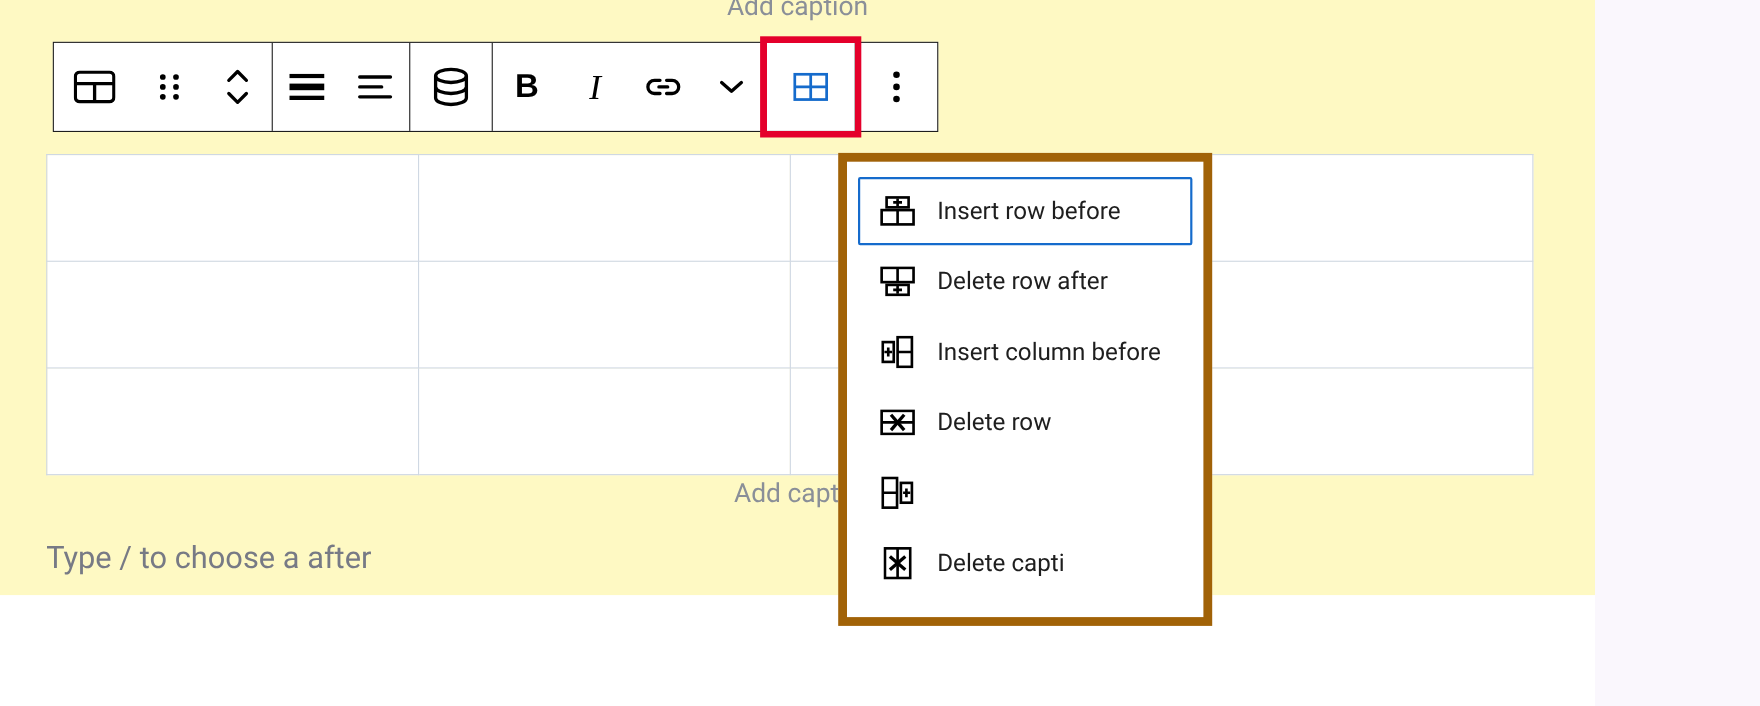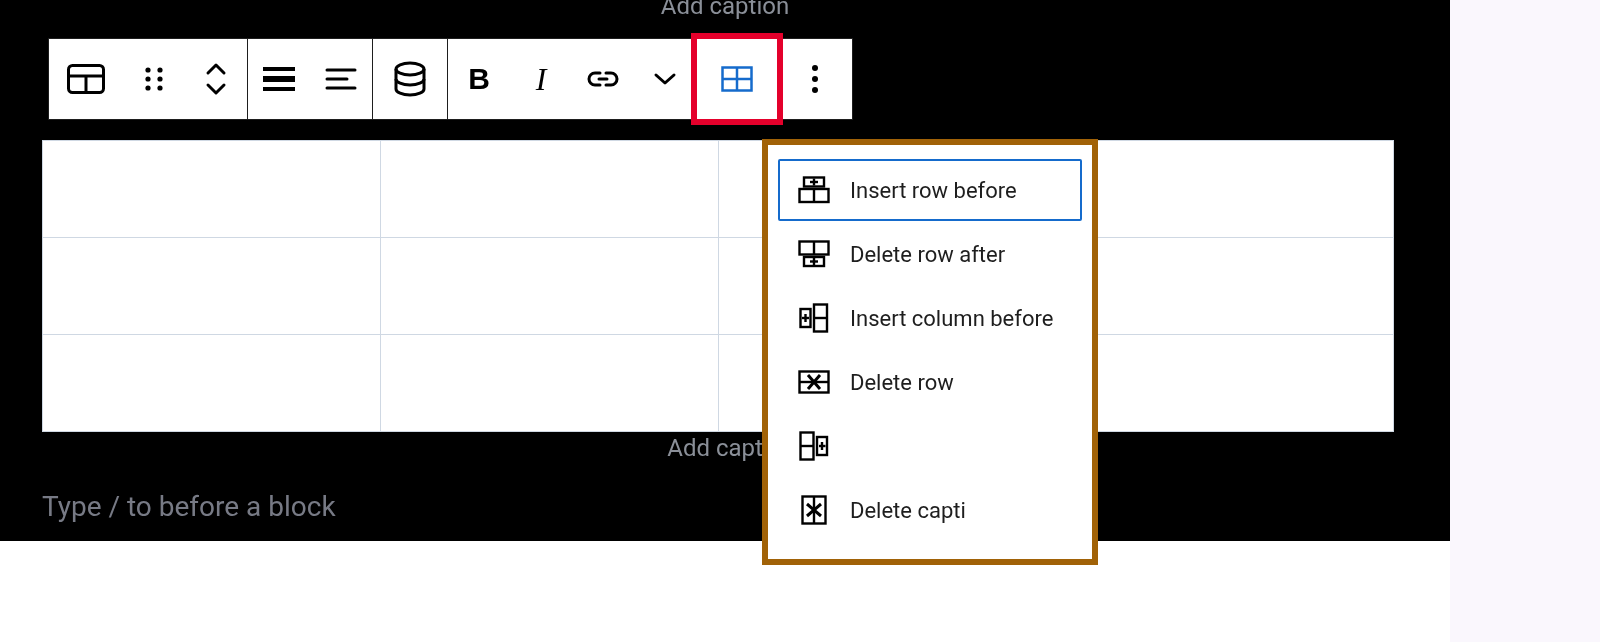--- a/index.html
+++ b/index.html
@@ -9,21 +9,21 @@
     height: 642px;
     font-family: -apple-system, BlinkMacSystemFont, "Segoe UI", Roboto, sans-serif;
     background: #fff;
     color: #1e1e1e;
     overflow: hidden;
   }
   .canvas {
     position: relative;
     width: 1450px;
     height: 541px;
-    background: #000000;
+    background: #fef9c3;
     text-decoration: underline;
   }
   .right-strip {
     position: absolute;
     top: 0;
     right: -150px;
     width: 150px;
     height: 642px;
     background: #faf7fd;
   }
@@ -125,21 +125,21 @@
     color: #777a85;
   }
 
   
   .dropdown-panel {
     position: absolute;
     top: 139px;
     left: 762px;
     width: 324px;
     background: #fff;
-    border: 6px solid #a16207;
+    border: 8px solid #a16207;
     padding: 12px 0 16px 0;
   }
   .menu-item {
     display: flex;
     align-items: center;
     gap: 20px;
     padding: 14px 18px;
     font-size: 22px;
     color: #1e1e1e;
     cursor: pointer;
@@ -305,21 +305,21 @@
             <td></td>
             <td></td>
             <td></td>
             <td></td>
           </tr>
       </tbody>
     </table>
 
     <div class="caption-below">Add capti</div>
 
-    <div class="placeholder-line">Type / to before a block</div>
+    <div class="placeholder-line">Type / to choose a after</div>
 
     <div class="dropdown-panel">
       <div class="menu-item highlight">
         <span class="micon">
           <svg width="32" height="28" viewBox="0 0 32 28" fill="none" stroke="#000" stroke-width="2.4">
             <rect x="1.5" y="13" width="29" height="13"></rect>
             <line x1="16" y1="13" x2="16" y2="26"></line>
             <rect x="6" y="1.5" width="20" height="9"></rect>
             <line x1="12" y1="6" x2="20" y2="6"></line>
             <line x1="16" y1="2.5" x2="16" y2="9.5"></line>

